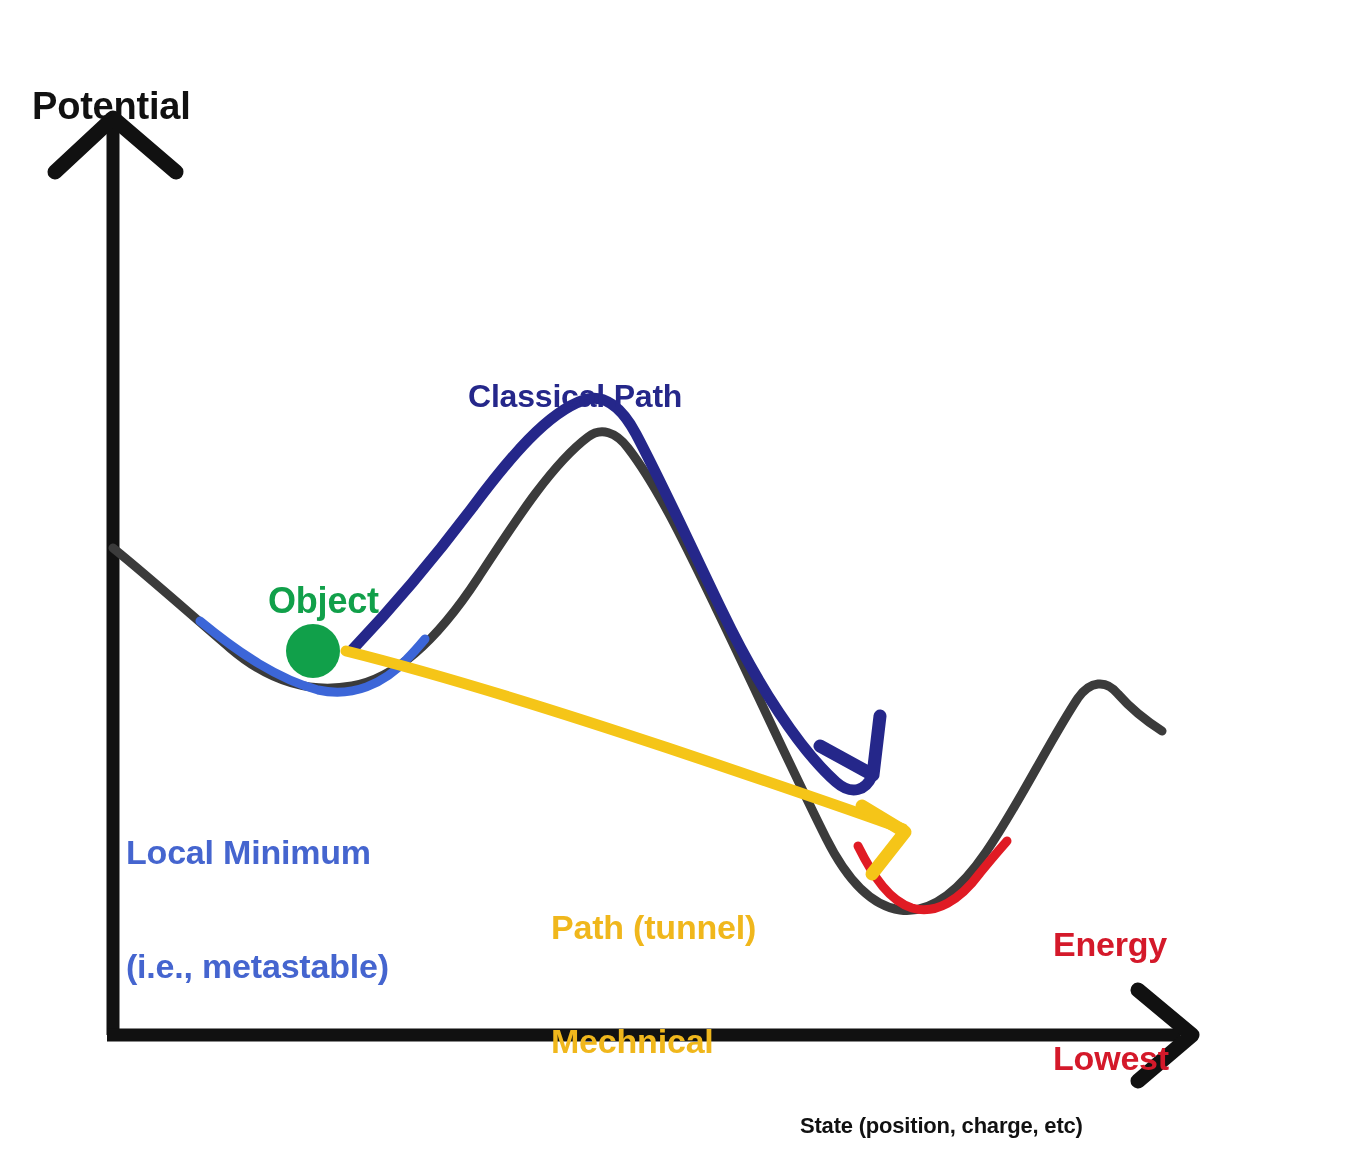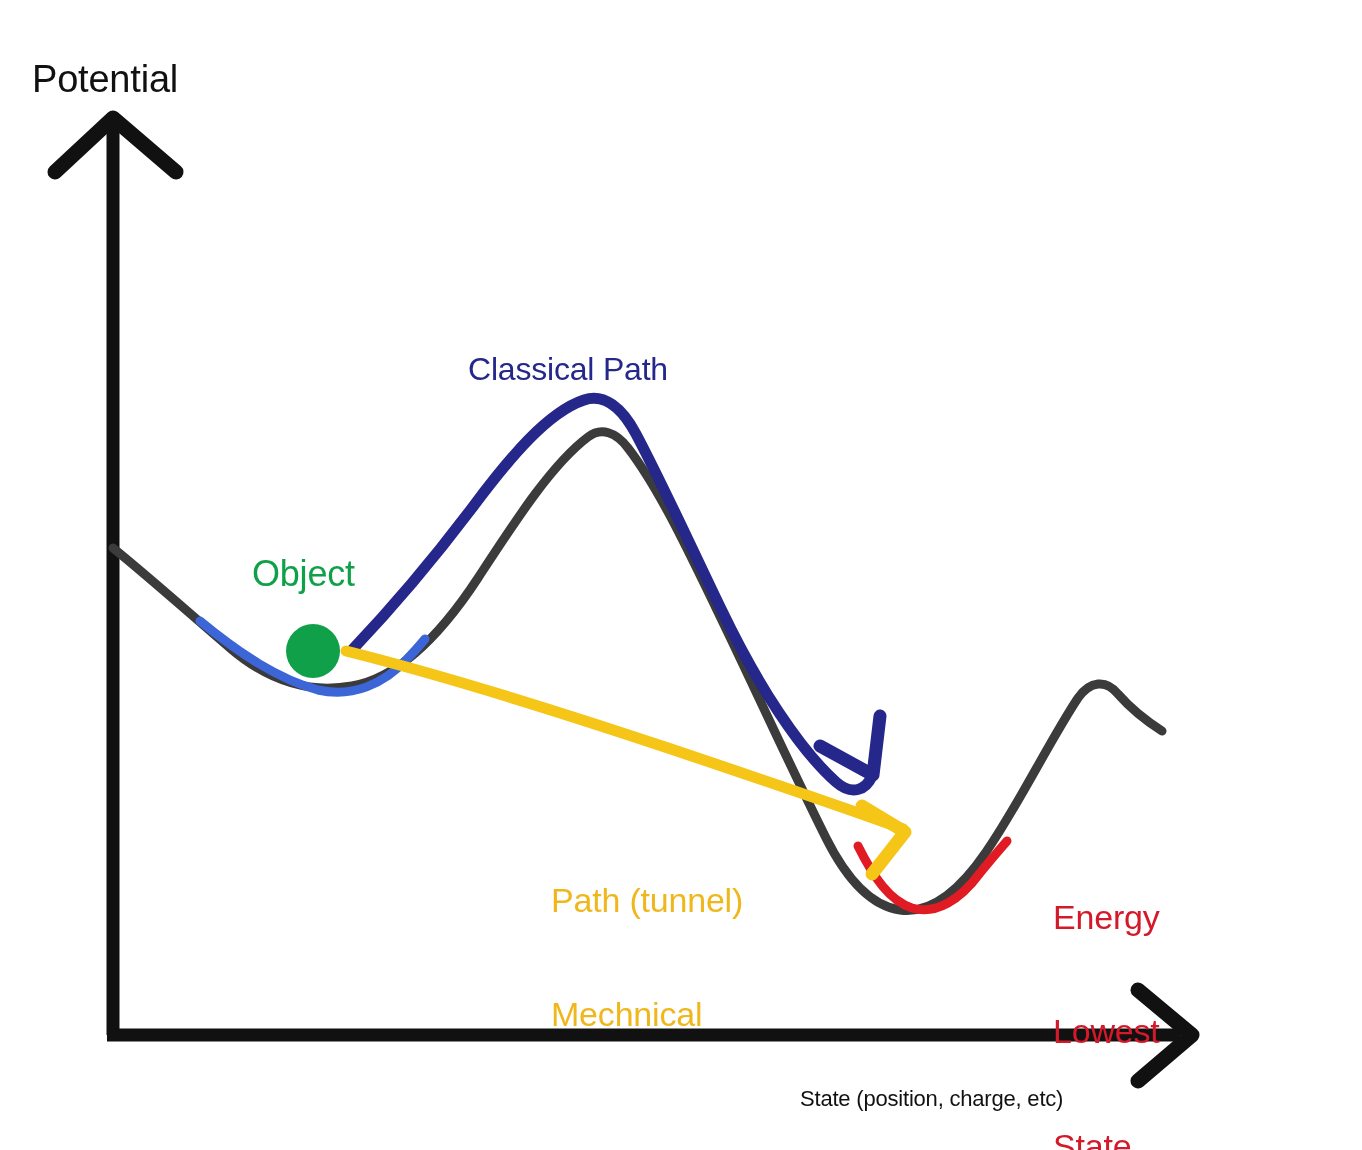--- a/index.html
+++ b/index.html
@@ -19,45 +19,46 @@
   }
   svg.diagram {
     position: absolute;
     left: 0;
     top: 0;
     width: 1362px;
     height: 1150px;
   }
   .lbl {
     position: absolute;
-    font-weight: normal;
+    font-weight: bold;
     white-space: pre;
     line-height: 1.12;
     letter-spacing: -0.2px;
+    margin-top: 27px;
   }
   #label-potential {
     left: 32px;
     top: 58px;
     font-size: 38px;
     color: #111111;
   }
   #label-state {
     left: 800px;
     top: 1087px;
     font-size: 22px;
     color: #111111;
   }
   #label-classical-path {
     left: 468px;
     top: 352px;
     font-size: 32px;
     color: #25278a;
   }
   #label-object {
-    left: 252px;
+    left: 268px;
     top: 554px;
     font-size: 36px;
     color: #11a04a;
   }
   #label-local-min {
     left: 126px;
     top: 730px;
     font-size: 34px;
     color: #4565cf;
   }
@@ -141,20 +142,22 @@
 
   <div class="lbl" id="label-potential">Potential</div>
 
   <div class="lbl" id="label-state">State (position, charge, etc)</div>
 
   <div class="lbl" id="label-classical-path">Classical Path</div>
 
   <div class="lbl" id="label-object">Object</div>
 
   <div class="lbl" id="label-local-min">
+    <div>Local Minimum</div>
+    <div>(i.e., metastable)</div>
   </div>
 
   <div class="lbl" id="label-quantum">
     <div>Path (tunnel)</div>
     <div>Mechnical</div>
   </div>
 
   <div class="lbl" id="label-lowest">
     <div>Energy</div>
     <div>Lowest</div>

